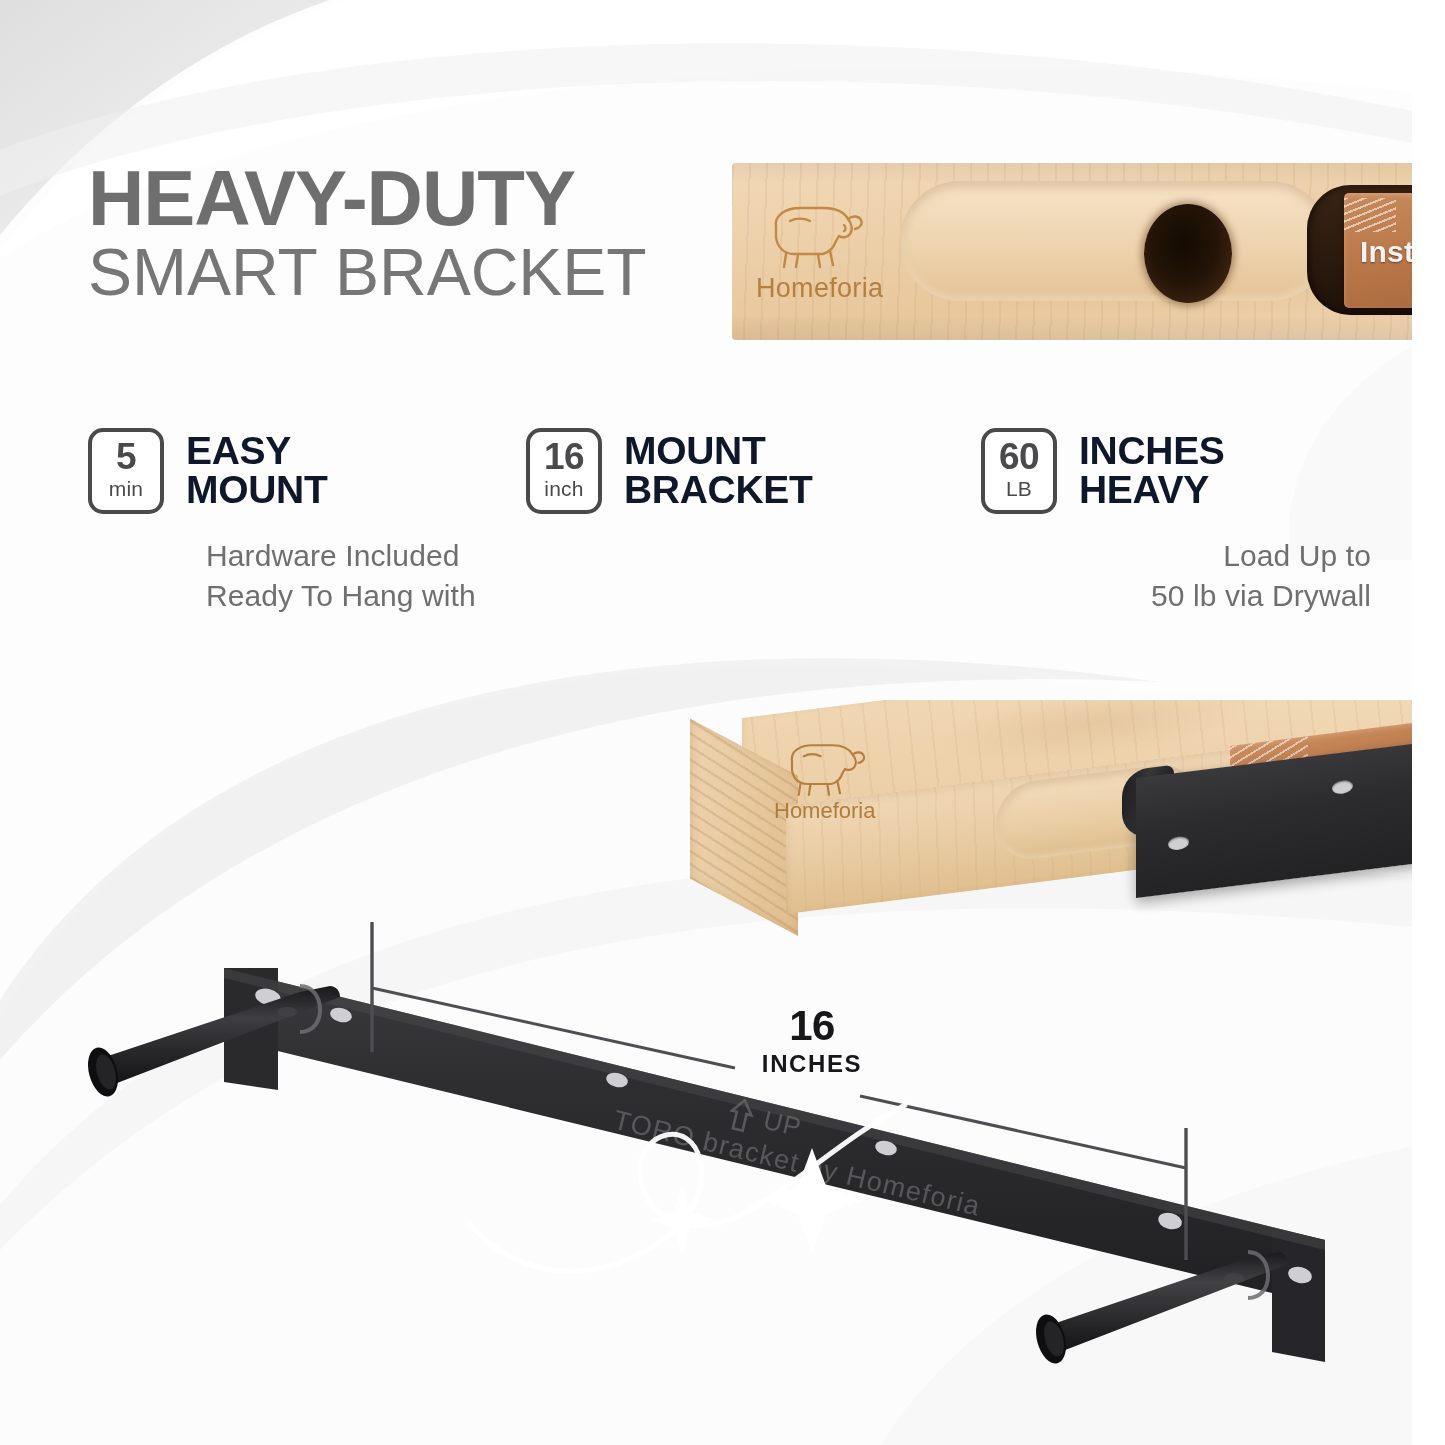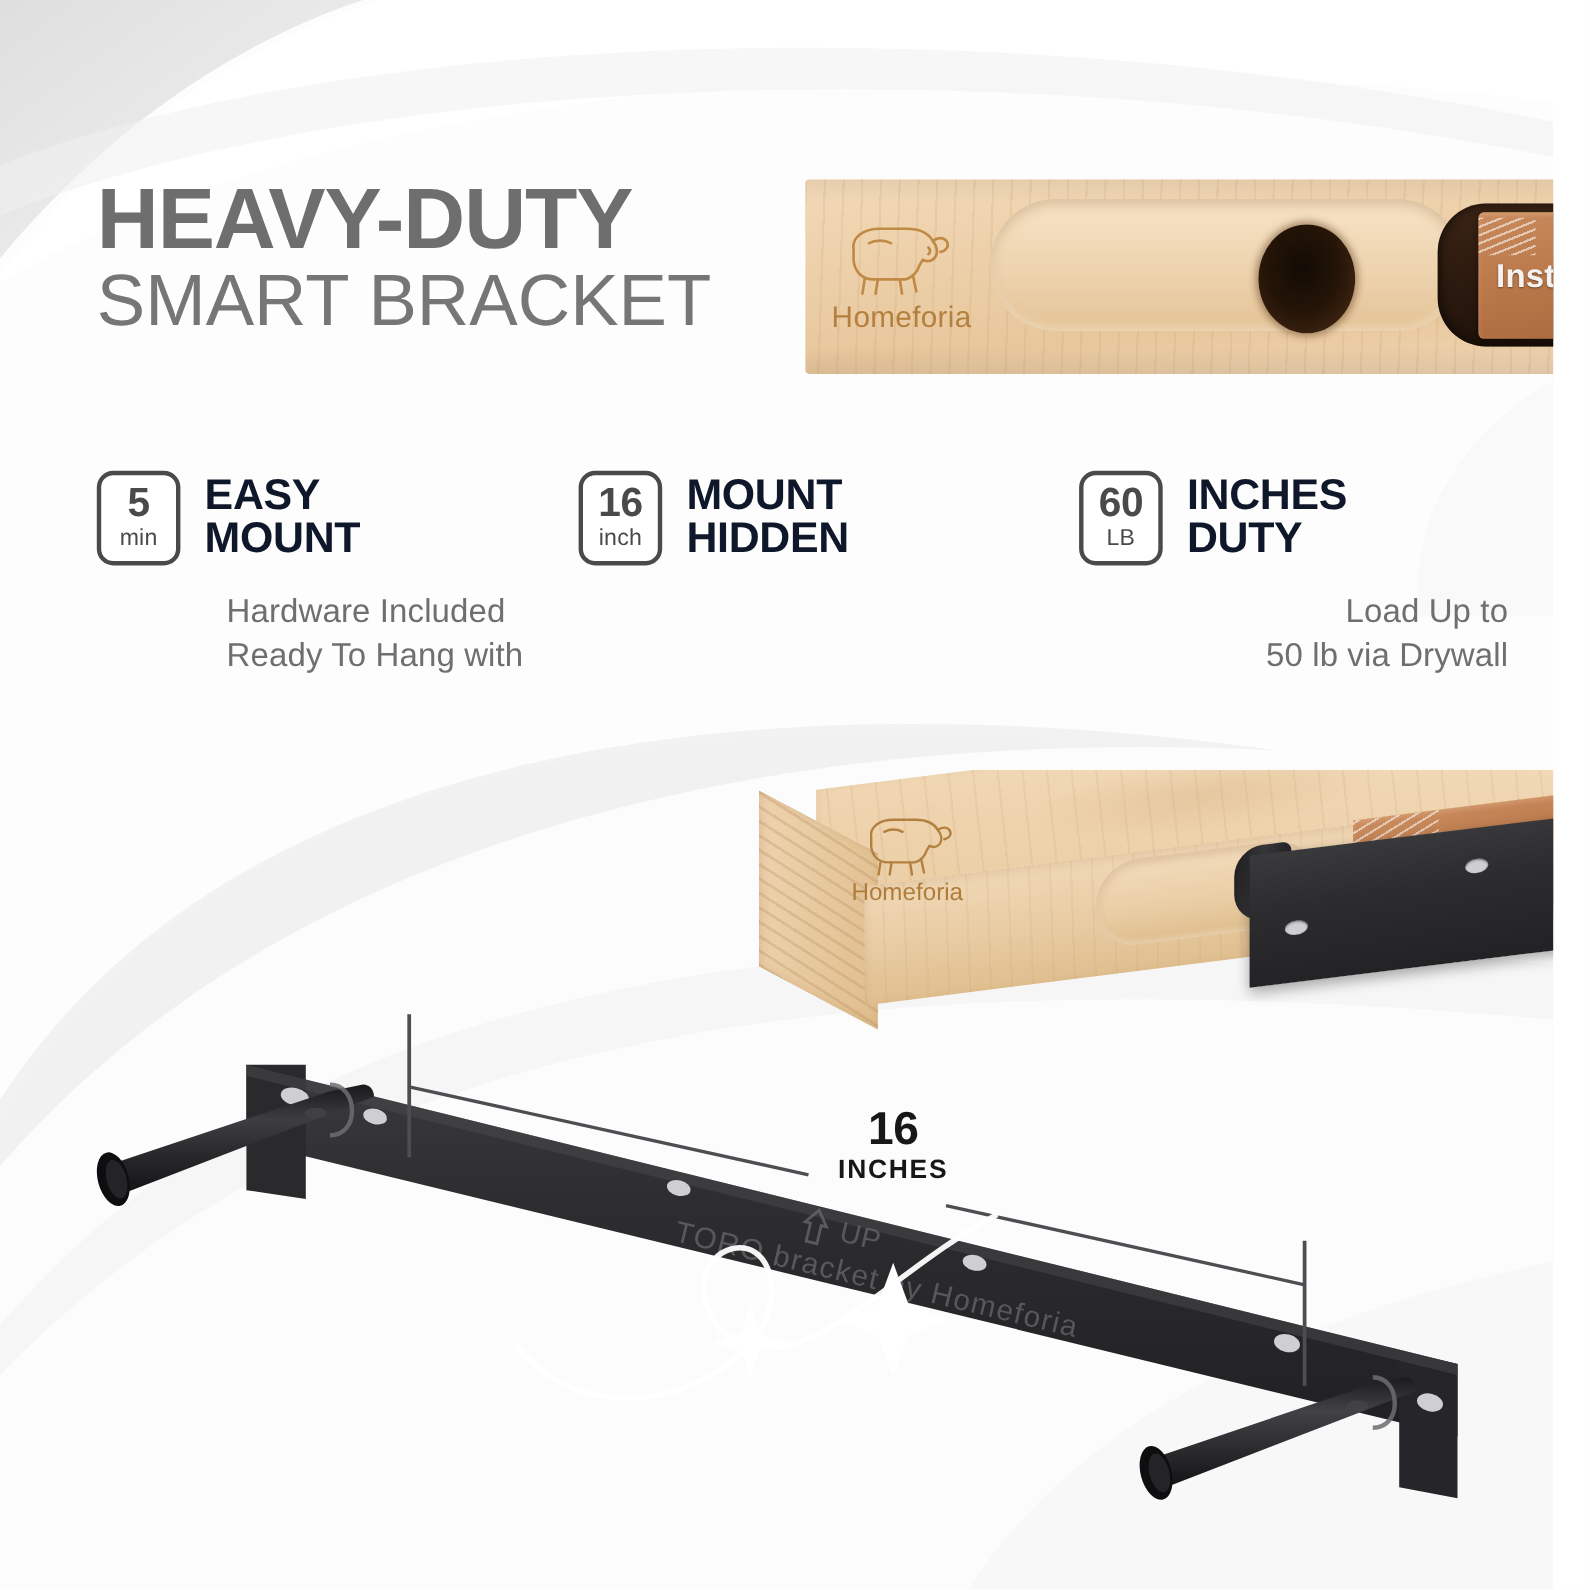--- a/index.html
+++ b/index.html
@@ -278,34 +278,34 @@
     </div>
 
     <div class="feature f2">
       <div class="f-head">
         <div class="f-box">
           <span class="bnum">16</span>
           <span class="bunit">inch</span>
         </div>
         <div class="f-title">
           <div>MOUNT</div>
-          <div>HIDDEN</div>
+          <div>BRACKET</div>
         </div>
       </div>
     </div>
 
     <div class="feature f3">
       <div class="f-head">
         <div class="f-box">
           <span class="bnum">60</span>
           <span class="bunit">LB</span>
         </div>
         <div class="f-title">
           <div>INCHES</div>
-          <div>DUTY</div>
+          <div>HEAVY</div>
         </div>
       </div>
       <div class="f-desc">
         <div>Load Up to</div>
         <div>50 lb via Drywall</div>
       </div>
     </div>
   </div>
 
   <div class="photo-mid">

